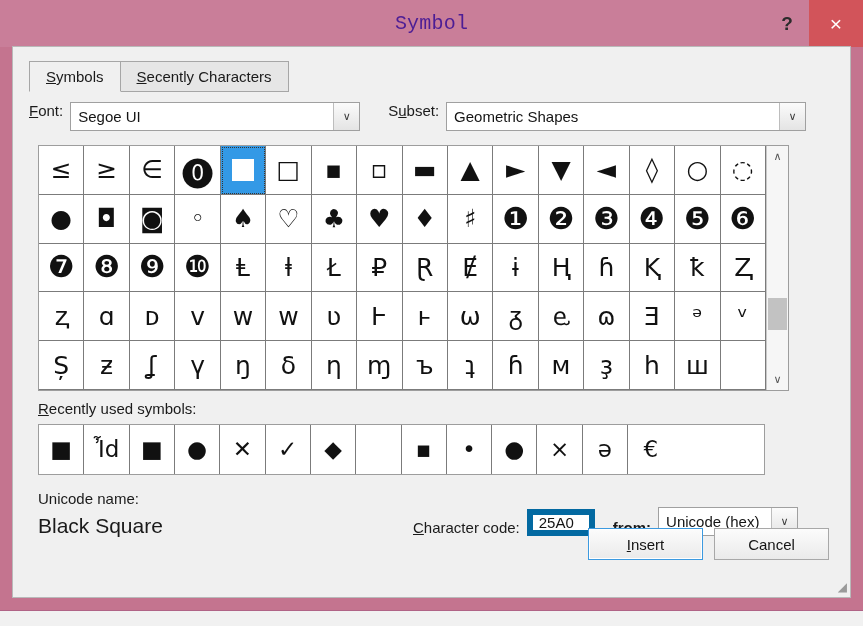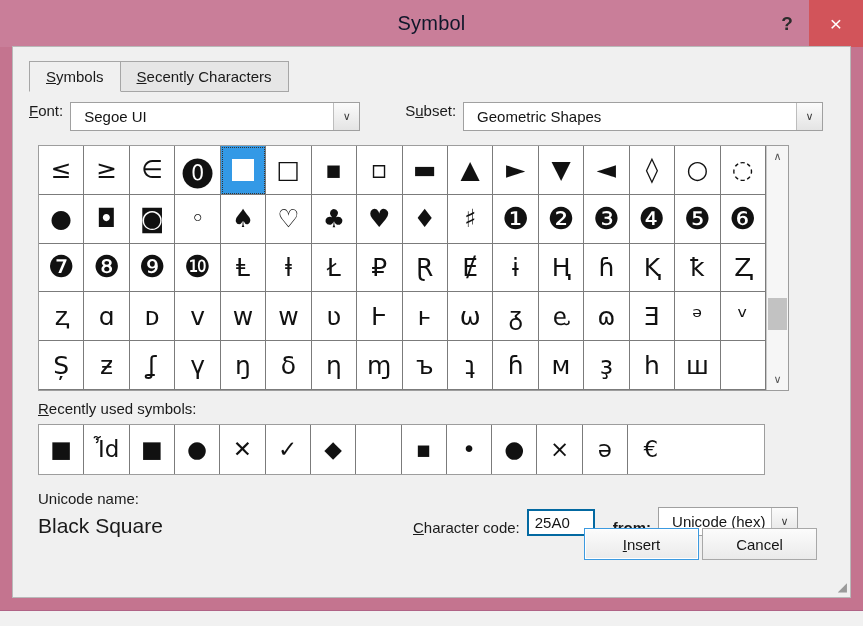--- a/index.html
+++ b/index.html
@@ -26,23 +26,24 @@
     box-shadow: 0 0 0 1px #b06386;
   }
   #titlebar {
     position: relative;
     height: 47px;
     background: #c97e99;
     display: flex; align-items: center; justify-content: center;
   }
   #title-text {
     font-size: 20px;
-    color: #0f172a;
+    color: #4c1d95;
     font-weight: normal;
     letter-spacing: .2px;
+    font-family: Liberation Mono, monospace;
   }
   #titlebar-buttons {
     position: absolute; right: 0; top: 0; height: 47px;
     display: flex; align-items: stretch;
   }
   #help-button {
     width: 44px; display: flex; align-items: center; justify-content: center;
     font-size: 19px; font-weight: bold; color: #2b2b2b; cursor: pointer;
   }
   #close-button {
@@ -92,35 +93,35 @@
   }
   .field-label { font-size: 15px; color: #1a1a1a; margin-right: 7px; white-space: nowrap; }
   .combo {
     height: 29px; background: #ffffff;
     border: 1px solid #a0a0a0;
     display: flex; align-items: center;
     position: relative;
   }
   .combo .combo-value {
     flex: 1;
-    padding-left: 13px;
+    padding-left: 7px;
     font-size: 15px; color: #141414;
     white-space: nowrap; overflow: hidden;
   }
   .combo .arrow-btn {
     width: 26px; height: 27px;
     background: linear-gradient(#fbfbfb,#e4e4e4);
     border-left: 1px solid #bdbdbd;
     display: flex; align-items: center; justify-content: center;
     cursor: pointer;
     color: #3b3b3b; font-size: 11px;
   }
   #font-combo { width: 290px; }
   #subset-combo { width: 360px; }
-  #subset-label { margin-left: 45px; }
+  #subset-label { margin-left: 28px; }
 
   
   #grid-frame {
     position: absolute; left: 25px; top: 98px;
     width: 751px; height: 246px;
     background: #ffffff;
     border: 1px solid #9d9d9d;
     display: flex;
   }
   #symbol-grid {
@@ -195,31 +196,31 @@
   #unicode-name-value {
     position: absolute; left: 25px; top: 467px;
     font-size: 21px; color: #1a1a1a;
   }
   #charcode-row {
     position: absolute; left: 400px; top: 460px;
     display: flex; align-items: flex-end;
   }
   #charcode-input {
     width: 68px; height: 27px;
-    border: 2px solid #0369a1; background: #ffffff;
+    border: 6px solid #0369a1; background: #ffffff;
     font-size: 15px; color: #141414;
     padding-left: 6px;
     font-family: "Liberation Sans", sans-serif;
   }
   #from-combo { width: 140px; margin-left: 0; }
 
   
   #button-row {
-    position: absolute; right: 33px; bottom: 37px;
-    display: flex; gap: 3px;
+    position: absolute; right: 21px; bottom: 37px;
+    display: flex; gap: 11px;
   }
   .dlg-button {
     width: 115px; height: 32px;
     font-size: 15px; color: #141414;
     background: linear-gradient(#fcfcfc,#eaeaea);
     border: 1px solid #a8a8a8;
     display: flex; align-items: center; justify-content: center;
     cursor: pointer;
     font-family: "Liberation Sans", sans-serif;
   }

